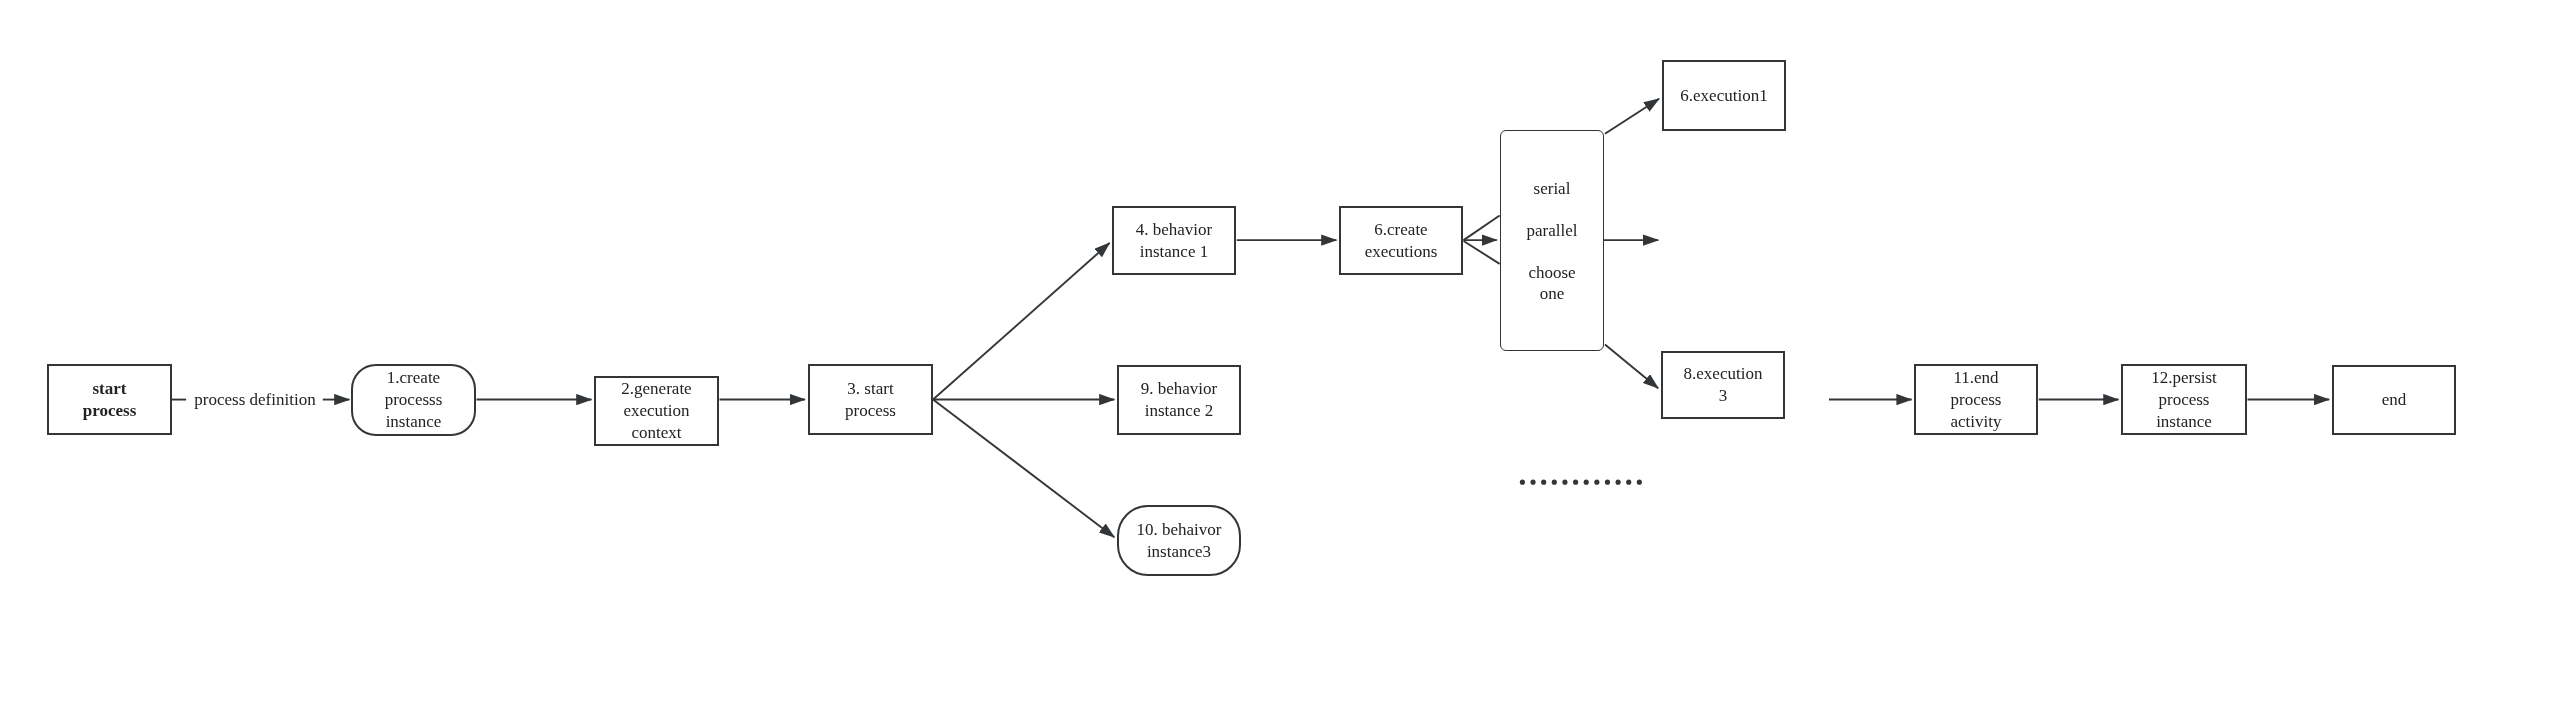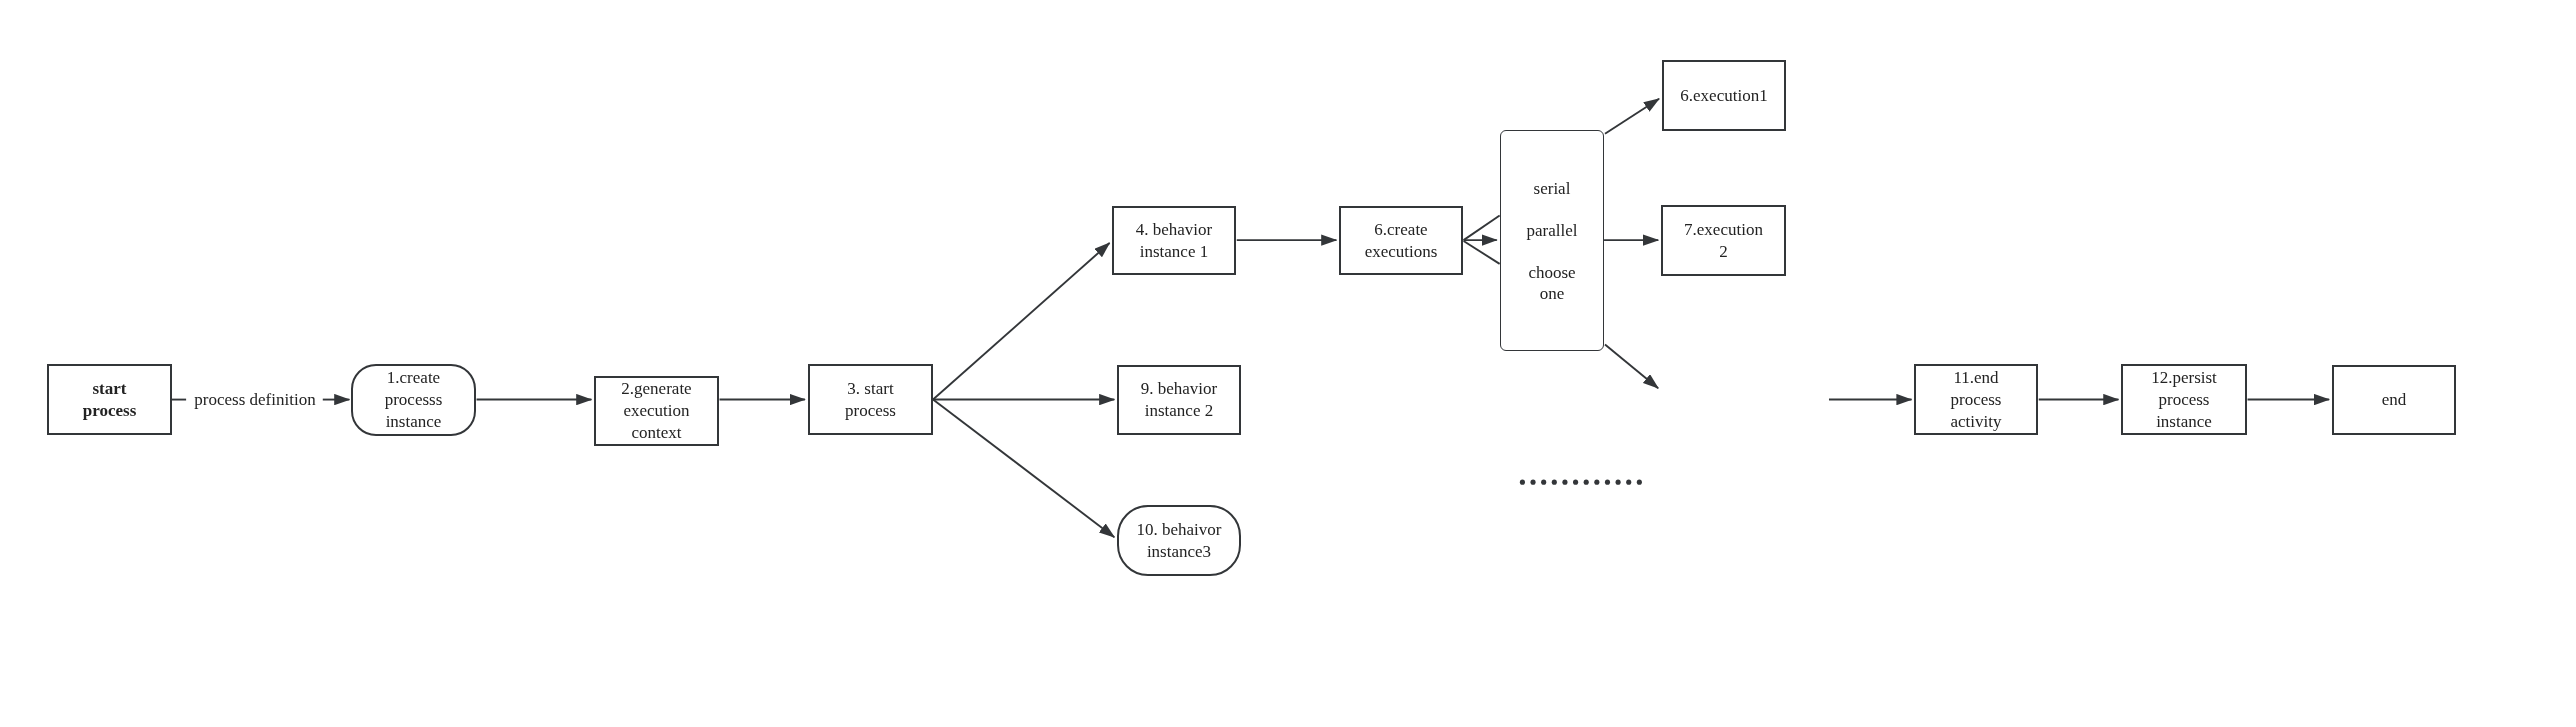--- a/index.html
+++ b/index.html
@@ -148,23 +148,23 @@
 
   <div class="node rounded n-gateway">serial
 
 parallel
 
 choose
 one</div>
 
   <div class="node n-6">6.execution1</div>
 
-  <div class="node n-7">7.execution
-2</div>
 
+  <div class="node n-8">8.execution
+3</div>
 
   <div class="node n-11">11.end
 process
 activity</div>
 
   <div class="node n-12">12.persist
 process
 instance</div>
 
   <div class="node n-end">end</div>

